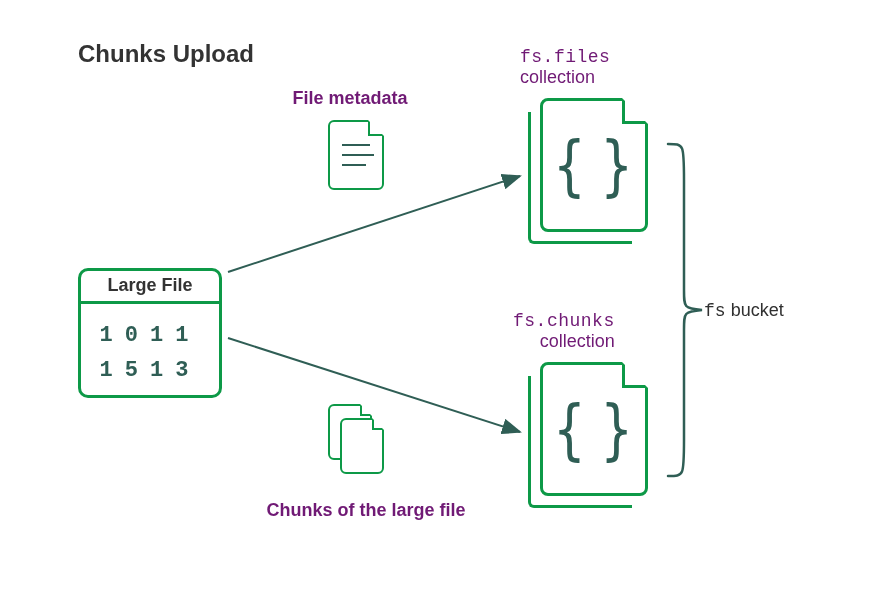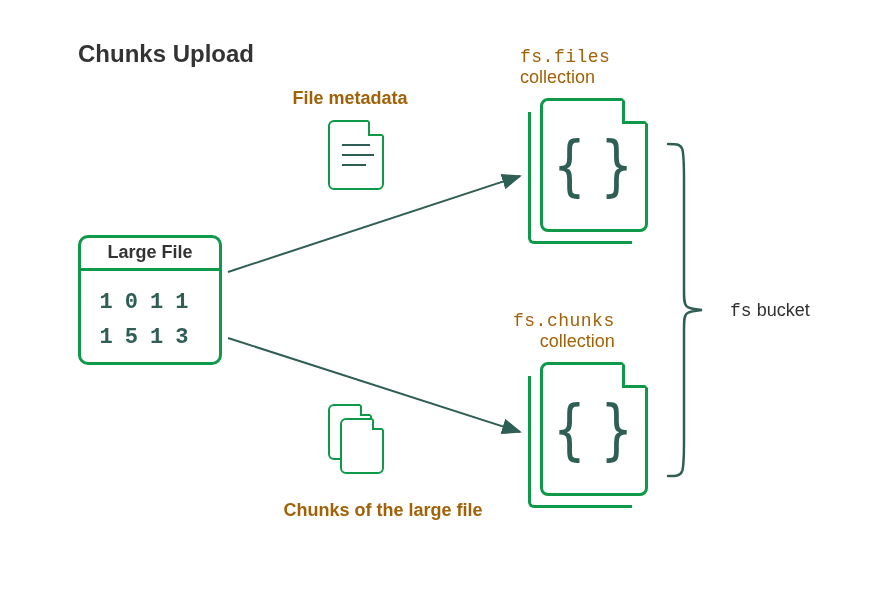--- a/index.html
+++ b/index.html
@@ -15,21 +15,21 @@
   .title {
     position: absolute;
     font-weight: 700;
     font-size: 24px;
     color: #333333;
   }
   .label {
     position: absolute;
     font-weight: 600;
     font-size: 18px;
-    color: #a16207;
+    color: #701a75;
     text-align: center;
   }
   .mono {
     font-family: "Courier New", Courier, monospace;
     font-weight: 400;
     font-size: 18px;
   }
   .collection-label .mono { letter-spacing: 0.5px; }
   .collection-label .bold { font-weight: 400; font-size: 18px; }
   .bucket-label {
@@ -39,20 +39,21 @@
   }
   .bucket-label .mono { font-family: "Courier New", monospace; }
 
   
   .large-file {
     position: absolute;
     border: 3px solid #0d9947;
     border-radius: 10px;
     background: #fff;
     box-sizing: border-box;
+    margin-top: 33px;
   }
   .large-file .header {
     width: 100%;
     border-bottom: 3px solid #0d9947;
     text-align: center;
     font-weight: 700;
     font-size: 18px;
     padding: 4px 0 5px 0;
     box-sizing: border-box;
   }
@@ -218,21 +219,21 @@
 
 <div class="chunks-icon" style="left:328px; top:404px;">
   <div class="page back">
     <div class="corner"></div>
   </div>
   <div class="page front">
     <div class="corner"></div>
   </div>
 </div>
 
-<div class="label" style="left:263px; top:500px; width:240px;">Chunks of the large file</div>
+<div class="label" style="left:246px; top:500px; width:240px;">Chunks of the large file</div>
 
 <div class="label collection-label" style="left:520px; top:46px; text-align:left;">
   <span class="mono">fs.files</span><br>
   <span class="bold">collection</span>
 </div>
 
 <div class="collection" style="left:528px; top:98px;">
   <div class="back"></div>
   <div class="doc">
     <div class="corner"></div>
@@ -256,16 +257,16 @@
 <svg class="brace-svg" style="left:660px; top:140px;" width="50" height="340">
   <path d="M 8 4
            C 24 4, 24 4, 24 40
            L 24 150
            C 24 168, 24 168, 42 170
            C 24 172, 24 172, 24 190
            L 24 300
            C 24 336, 24 336, 8 336" stroke="#2f5e55" stroke-width="2.5" fill="none" stroke-linecap="round"></path>
 </svg>
 
-<div class="bucket-label" style="left:730px; top:300px;">
+<div class="bucket-label" style="left:704px; top:300px;">
   <span class="mono">fs</span>
   <span>bucket</span>
 </div>
 
 </body></html>

